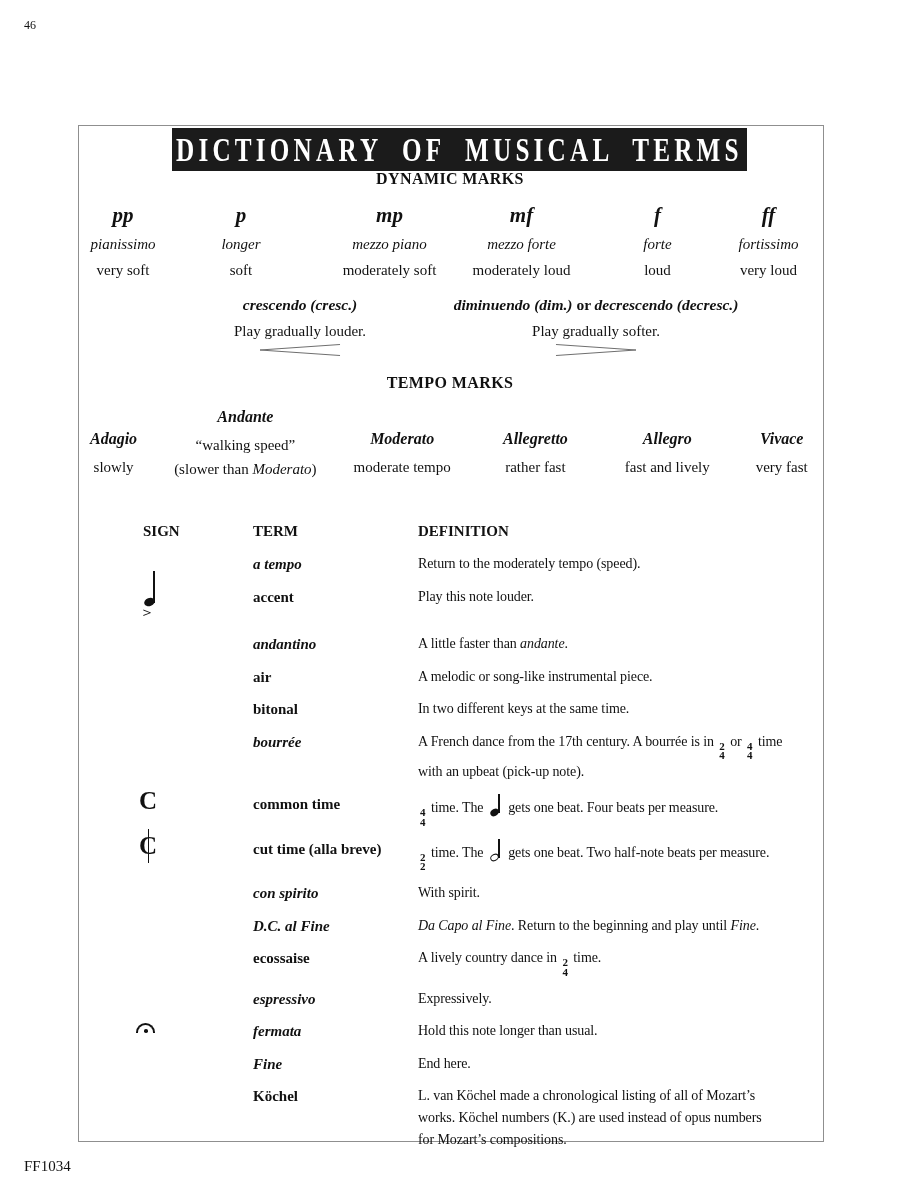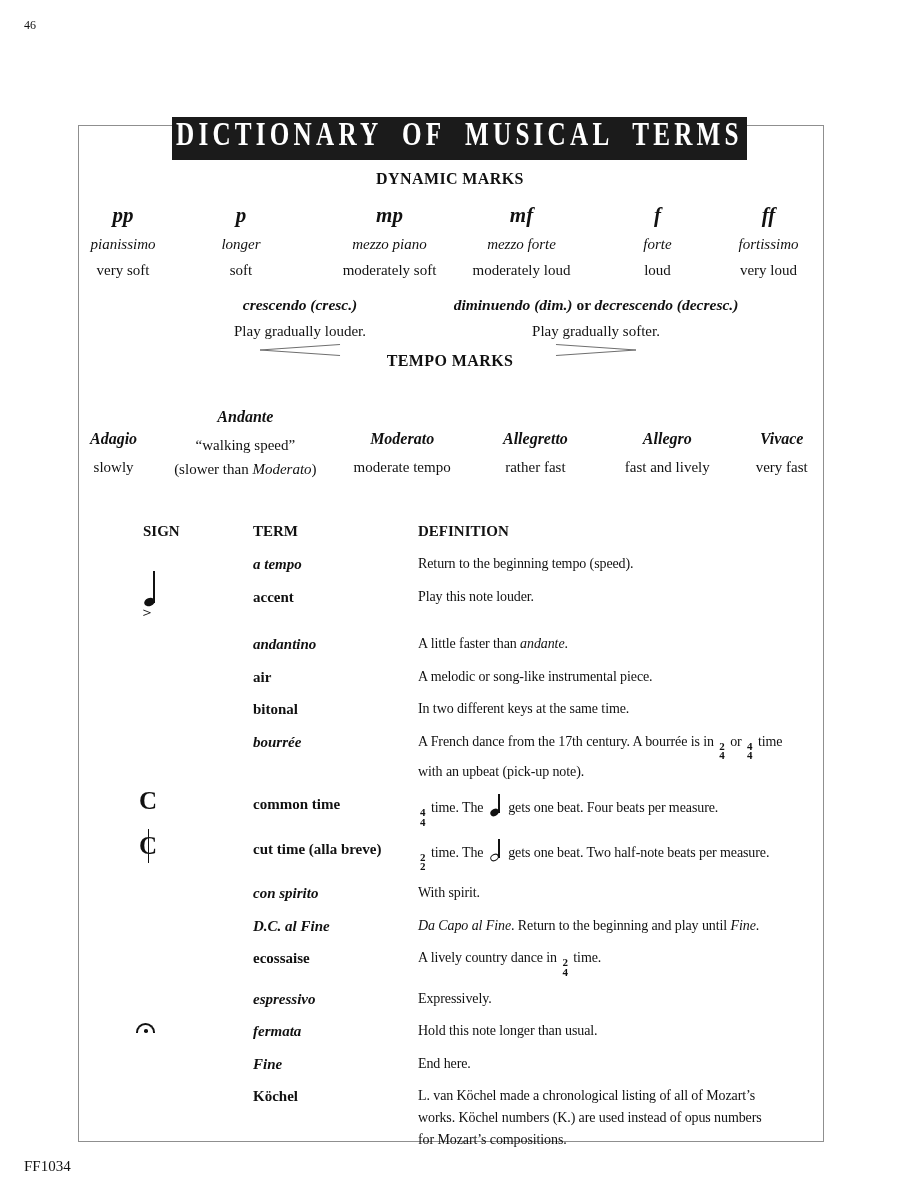--- a/index.html
+++ b/index.html
@@ -1,28 +1,28 @@
 <!DOCTYPE html>
 <html><head>
 <meta charset="utf-8">
 <style>
   html,body{margin:0;padding:0;background:#fff;}
   .page{position:relative;width:900px;height:1200px;background:#fff;color:#111;
         font-family:"Liberation Serif","DejaVu Serif",serif;overflow:hidden;}
   .page-number{position:absolute;left:24px;top:18px;font-size:12px;}
   .content-box{position:absolute;left:78px;top:125px;width:744px;height:1015px;
                border:1.5px solid #8f8f8f;}
-  .title-banner{position:absolute;left:172px;top:117px;width:575px;height:43px;
-                background:#1b1b1b;display:flex;align-items:flex-start;justify-content:center;}
+  .title-banner{position:absolute;left:172px;top:128px;width:575px;height:43px;
+                background:#1b1b1b;display:flex;align-items:center;justify-content:center;}
   .title-banner span{color:#fff;font-size:30px;font-weight:bold;letter-spacing:5px;
                 word-spacing:12px;white-space:nowrap;transform:scale(0.84,1.12);}
   .section-heading{position:absolute;left:78px;width:744px;text-align:center;
                 font-weight:bold;font-size:16px;letter-spacing:0.4px;}
   #dynamic-heading{top:170px;}
-  #tempo-heading{top:352px;}
+  #tempo-heading{top:374px;}
   .band-row{position:absolute;left:90px;width:722px;display:flex;align-items:flex-end;}
   #dynamic-row{top:202px;}
   #tempo-row{top:404px;gap:37px;}
   .band-col{text-align:center;}
   .band-col:nth-child(1){width:66px;}
   .band-col:nth-child(2){width:170px;}
   .band-col:nth-child(3){width:127px;}
   .band-col:nth-child(4){width:137px;}
   .band-col:nth-child(5){width:135px;}
   .band-col:nth-child(6){width:87px;}
@@ -177,21 +177,21 @@
   <div class="dict" id="dict">
     <div class="dict-header">
       <div class="h-sign">SIGN</div>
       <div class="h-term">TERM</div>
       <div class="h-def">DEFINITION</div>
     </div>
 
   <div class="dict-row">
     <div class="sign-cell"></div>
     <div class="term-cell it">a tempo</div>
-    <div class="def-cell">Return to the beginning tempo (speed).</div>
+    <div class="def-cell">Return to the moderately tempo (speed).</div>
   </div>
 
   <div class="dict-row">
     <div class="sign-cell">
           <div class="sign-accent">
             <span class="nstem"></span>
             <span class="nhead"></span>
             <span class="nacc">&gt;</span>
           </div>
         </div>

